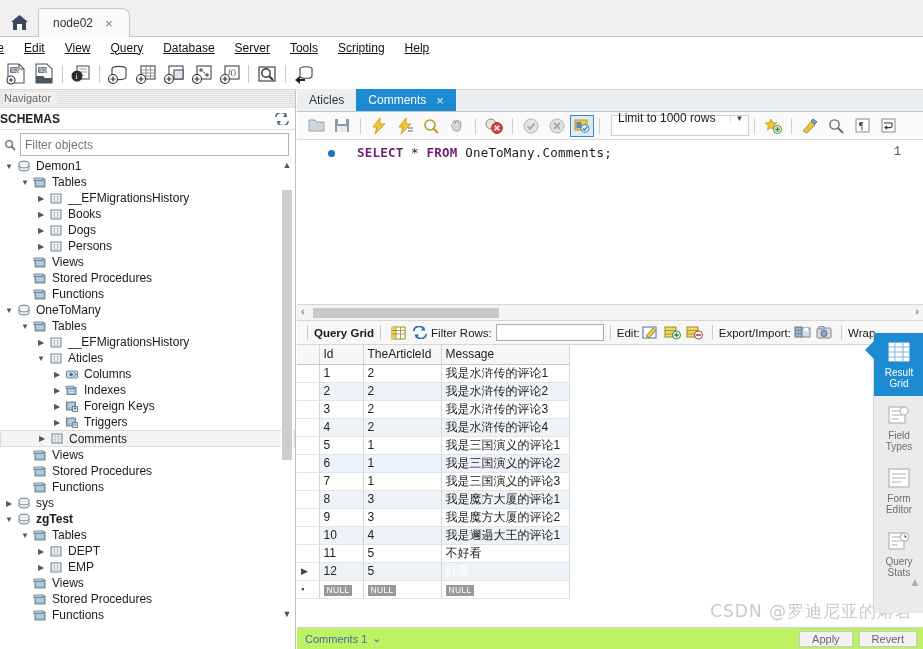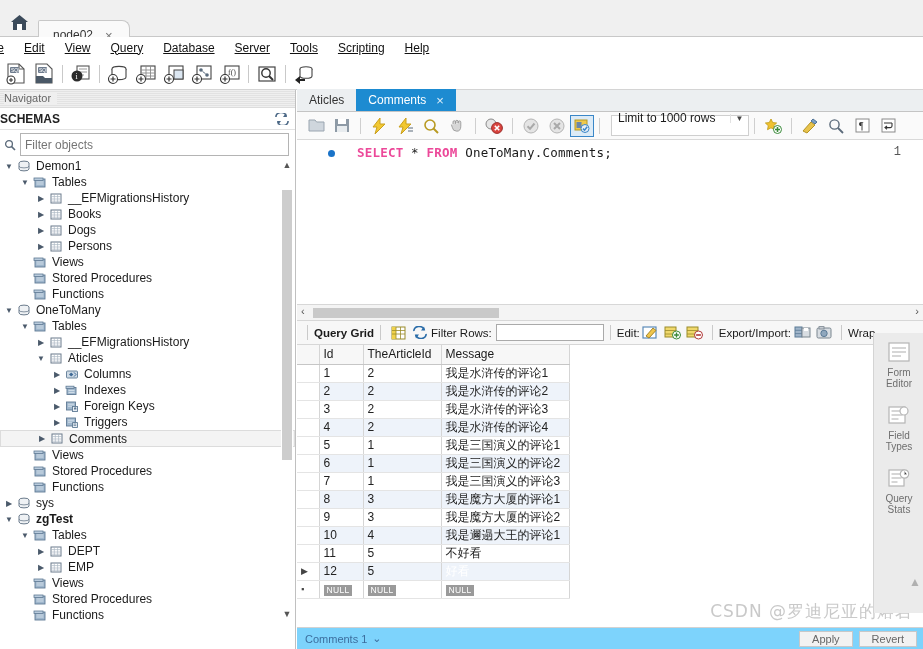--- a/index.html
+++ b/index.html
@@ -18,21 +18,21 @@
   .titlebar {
     position:absolute; left:0; top:0; width:923px; height:37px;
     background:#f0f0f0; border-bottom:1px solid #c8c8c8;
   }
   .home-btn {
     position:absolute; left:2px; top:8px; width:34px; height:28px;
     display:flex; align-items:center; justify-content:center;
     background:#f0f0f0;
   }
   .app-tab {
-    position:absolute; left:38px; top:20px; height:29px;
+    position:absolute; left:38px; top:8px; height:29px;
     background:#fafafa; border:1px solid #c8c8c8; border-bottom:none;
     border-radius:2px 8px 0 0;
     display:flex; align-items:center; padding:0 8px 0 14px;
     min-width:92px;
   }
   .app-tab .lbl { font-size:12px; color:#333; }
   .app-tab .x { margin-left:12px; color:#777; font-size:13px; cursor:pointer; }
 
   
   .menubar {
@@ -133,21 +133,21 @@
     position:relative; height:165px; background:#fff;
     border-bottom:1px solid #d7d7d7; overflow:hidden;
   }
   .gutter { position:absolute; left:0; top:0; width:44px; height:100%; background:#fff; }
   .ln { position:absolute; right:22px; top:5px; font-size:12px; color:#555; font-family:"Liberation Mono", monospace; }
   .bullet { position:absolute; left:31px; top:10px; width:7px; height:7px; border-radius:50%; background:#1a73c8; }
   .sqlline {
     position:absolute; left:60px; top:5px; font-family:"DejaVu Sans Mono","Liberation Mono",monospace;
     font-size:12.5px; letter-spacing:.2px; white-space:pre;
   }
-  .kw { color:#ec4899; font-weight:bold; }
+  .kw { color:#701a75; font-weight:bold; }
   .op { color:#222; }
   .ident { color:#1a1a1a; }
 
   .hsplit { height:16px; background:#f4f4f4; position:relative; border-bottom:1px solid #d7d7d7; }
   .hsplit .la { position:absolute; left:4px; top:0px; font-size:11px; color:#555; }
   .hsplit .ra { position:absolute; right:4px; top:0px; font-size:11px; color:#555; }
   .hsplit .bar { position:absolute; left:16px; top:3px; width:186px; height:10px; background:#c9c9c9; }
 
   
   .res-toolbar {
@@ -195,21 +195,21 @@
   .rs-item.active:before {
     content:""; position:absolute; left:-9px; top:8px;
     border-top:9px solid transparent; border-bottom:9px solid transparent;
     border-right:9px solid #1d8bd1;
   }
   .rs-ico { height:26px; display:flex; align-items:center; justify-content:center; margin-bottom:2px; }
 
   
   .bottomstrip {
     position:absolute; left:297px; right:0; bottom:0; height:22px;
-    background:#7dd3fc; border-top:1px solid #d2d2d2;
+    background:#bef264; border-top:1px solid #d2d2d2;
     display:flex; align-items:center;
   }
   .bs-tab { font-size:11px; color:#3c6e9e; padding:0 8px; display:flex; align-items:center; gap:5px; }
   .bs-spacer { flex:1; }
   .bs-btn { font-size:11px; color:#666; padding:1px 12px; border:1px solid #c8c8c8; background:#f2f2f2; margin-right:6px; }
 
   .watermark {
     position:absolute; right:10px; bottom:26px;
     font-size:17px; color:#c9c9c9; letter-spacing:1px;
     font-family:"DejaVu Sans","Liberation Sans",sans-serif;
@@ -982,40 +982,50 @@
               <td><span class="nullchip">NULL</span></td>
             </tr>
           </tbody>
       </table>
     </div>
 
     <div class="watermark">CSDN @罗迪尼亚的熔岩</div>
   </div>
 
   <div class="rsidebar">
-    <div class="rs-item">
+    <div class="rs-item active">
       <div class="rs-ico">
         <svg width="24" height="22" viewBox="0 0 24 22">
-            <rect x="2" y="2" width="20" height="18" fill="#fff" stroke="#b5b5b5" stroke-width="1.2"></rect>
-            <path d="M5 7h14 M5 11h14 M5 15h9" stroke="#c9c9c9" stroke-width="1.4"></path>
-          </svg>
-      </div>
-      <div>Form</div>
-      <div>Editor</div>
+            <rect x="1" y="1" width="22" height="20" fill="#fff" stroke="#1d8bd1" stroke-width="1.2"></rect>
+            <path d="M1 6h22 M1 11h22 M1 16h22 M8 1v20 M16 1v20" stroke="#7fb8e0" stroke-width="1"></path>
+          </svg>
+      </div>
+      <div>Result</div>
+      <div>Grid</div>
     </div>
     <div class="rs-item">
       <div class="rs-ico">
         <svg width="24" height="22" viewBox="0 0 24 22">
             <rect x="2" y="3" width="16" height="16" fill="#fff" stroke="#b5b5b5" stroke-width="1.2"></rect>
             <path d="M4.5 7h11 M4.5 11h11 M4.5 15h7" stroke="#c9c9c9" stroke-width="1.3"></path>
             <circle cx="17" cy="7" r="4" fill="#fff" stroke="#b5b5b5" stroke-width="1.2"></circle>
           </svg>
       </div>
       <div>Field</div>
       <div>Types</div>
+    </div>
+    <div class="rs-item">
+      <div class="rs-ico">
+        <svg width="24" height="22" viewBox="0 0 24 22">
+            <rect x="2" y="2" width="20" height="18" fill="#fff" stroke="#b5b5b5" stroke-width="1.2"></rect>
+            <path d="M5 7h14 M5 11h14 M5 15h9" stroke="#c9c9c9" stroke-width="1.4"></path>
+          </svg>
+      </div>
+      <div>Form</div>
+      <div>Editor</div>
     </div>
     <div class="rs-item">
       <div class="rs-ico">
         <svg width="24" height="22" viewBox="0 0 24 22">
             <rect x="2" y="3" width="15" height="16" fill="#fff" stroke="#b5b5b5" stroke-width="1.2"></rect>
             <path d="M4.5 7h10 M4.5 11h10 M4.5 15h6" stroke="#c9c9c9" stroke-width="1.3"></path>
             <circle cx="17.5" cy="7" r="4.2" fill="#fff" stroke="#b5b5b5" stroke-width="1.2"></circle>
             <path d="M17.5 4.4 v2.8 h2.2" stroke="#b5b5b5" stroke-width="1.1"></path>
           </svg>
       </div>

